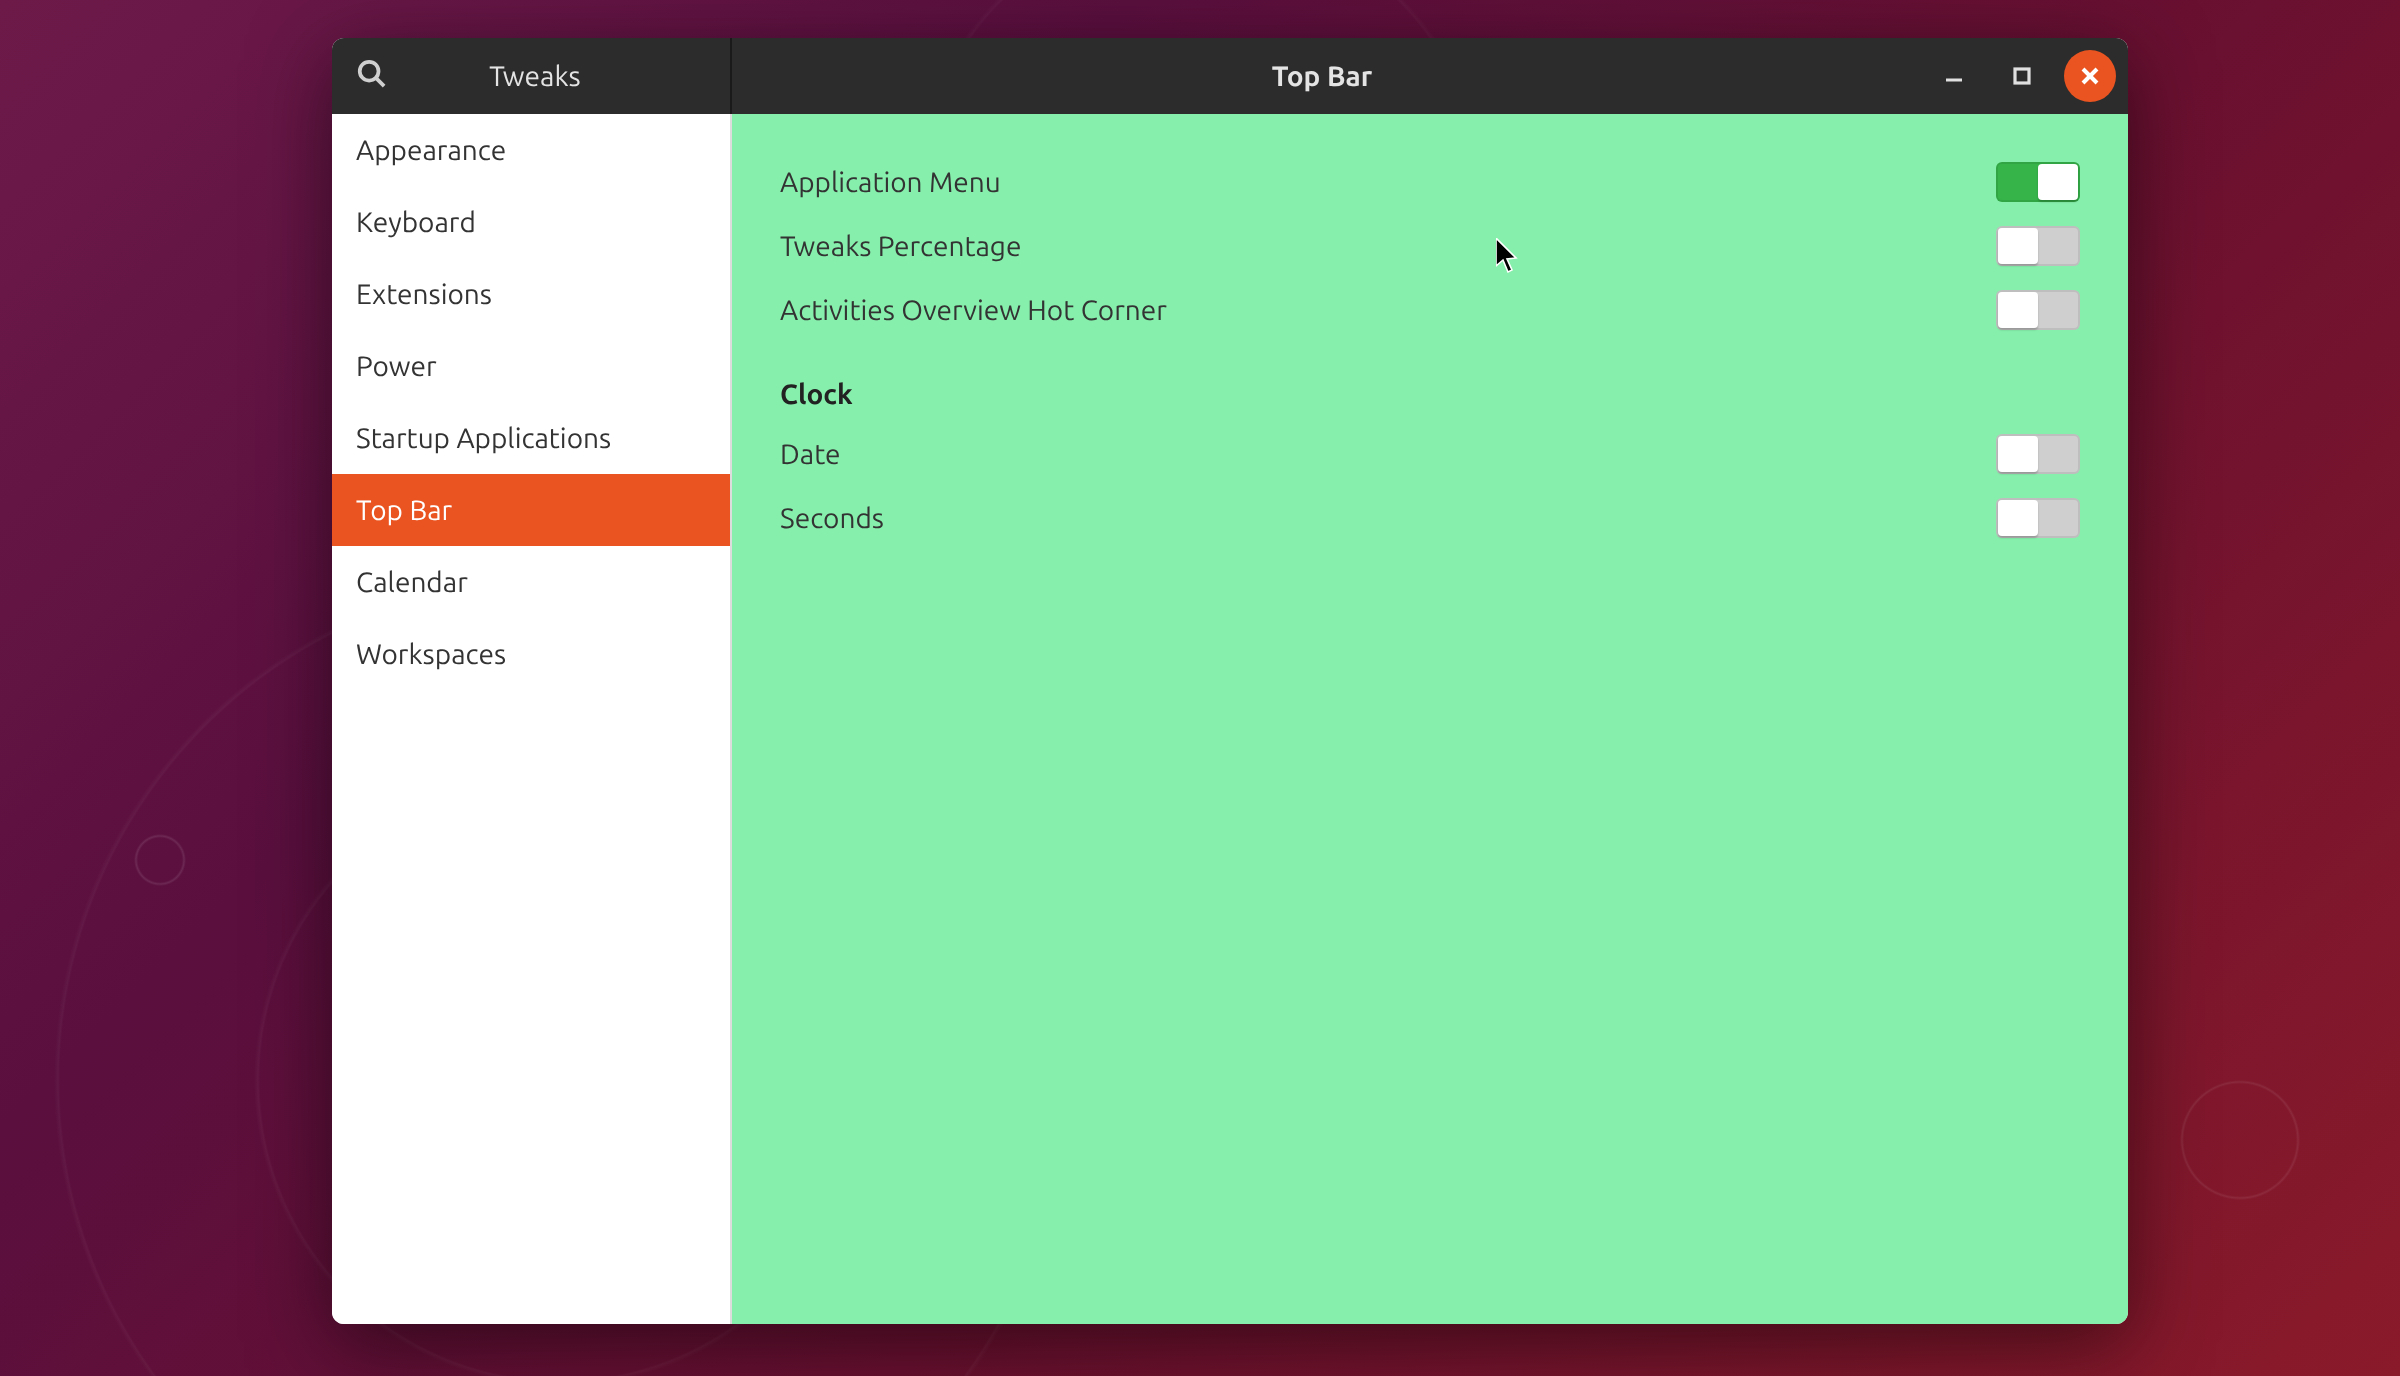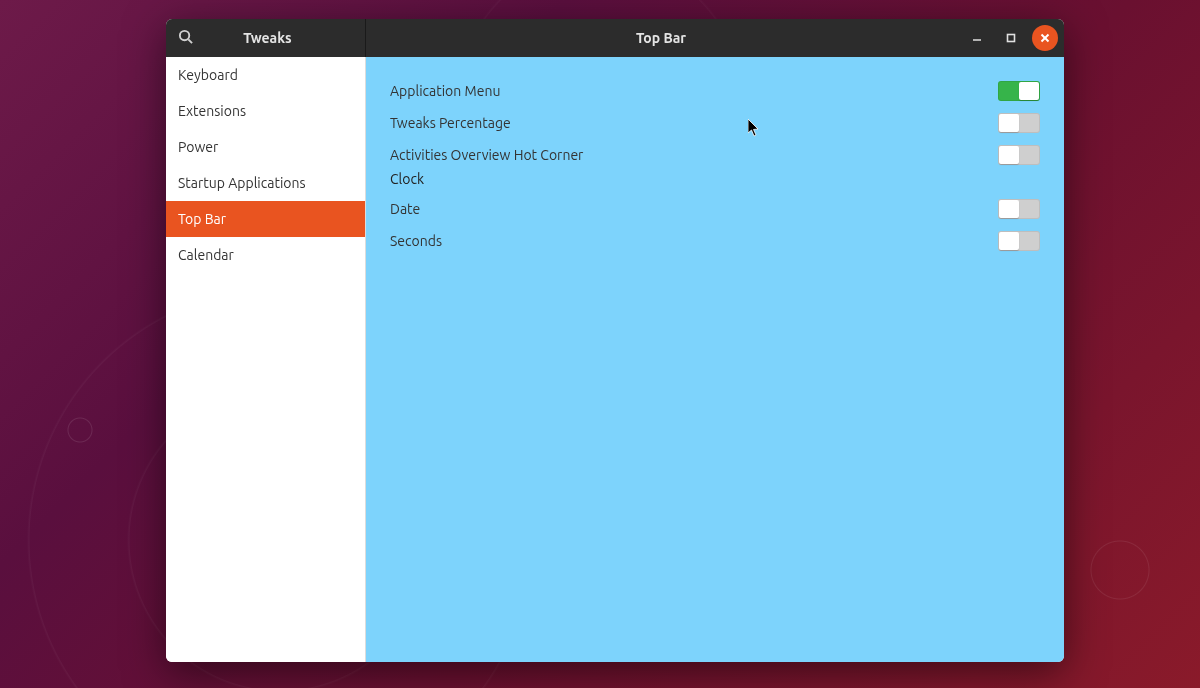--- a/index.html
+++ b/index.html
@@ -20,33 +20,33 @@
     box-shadow: 0 10px 40px rgba(0,0,0,0.5);
     display: flex; flex-direction: column;
   }
   .titlebar {
     height: 38px; background: #2c2c2c; display: flex; align-items: center;
     color: #e4e4e4; font-size: 14px; flex-shrink: 0;
   }
   .titlebar .left { width: 200px; display:flex; align-items:center; border-right: 1px solid #1a1a1a; height:100%; }
   .titlebar .search { width: 38px; display:flex; align-items:center; justify-content:center; }
   .titlebar .search svg { width:15px; height:15px; stroke:#cfcfcf; fill:none; stroke-width:2;}
-  .titlebar .app-title { flex:1; text-align:center; font-weight:700; padding-right:34px;}
+  .titlebar .app-title { flex:1; text-align:center; font-weight:400; padding-right:34px;}
   .titlebar .center { flex:1; text-align:center; font-weight:600;}
   .titlebar .controls { display:flex; align-items:center; gap:0; padding-right:6px;}
   .ctrl { width:26px; height:26px; display:flex; align-items:center; justify-content:center; border-radius:50%; margin-left:8px;}
   .ctrl svg { width:10px; height:10px; stroke:#e0e0e0; stroke-width:1.6; fill:none;}
   .ctrl.close { background:#e95420;}
   .ctrl.close svg { stroke:#fff; stroke-width:2;}
   .body { flex:1; display:flex; min-height:0;}
   .sidebar { width:200px; background:#fff; border-right:1px solid #dcdcdc; overflow:auto;}
   .sidebar-item { padding: 10px 12px; font-size:14px; color:#333; cursor:pointer;}
   .sidebar-item.selected { background:#e95420; color:#fff;}
-  .content { flex:1; background:#7dd3fc; padding: 18px 24px; overflow:auto; font-size:14px; color:#333;}
-  .section-title { font-weight:400; font-size:14px; margin-bottom:6px; color:#222;}
+  .content { flex:1; background:#86efac; padding: 18px 24px; overflow:auto; font-size:14px; color:#333;}
+  .section-title { font-weight:700; font-size:14px; margin-top:18px; margin-bottom:6px; color:#222;}
   .row { display:flex; align-items:center; justify-content:space-between; padding:6px 0; min-height:29px;}
   .row-label { font-size:14px; color:#333;}
   .toggle { width:42px; height:20px; background:#cfcfcf; border-radius:3px; position:relative; cursor:pointer; box-shadow: inset 0 0 0 1px rgba(0,0,0,0.08);}
   .toggle .knob { position:absolute; top:1px; left:1px; width:20px; height:18px; background:#fff; border-radius:2px; box-shadow:0 1px 1px rgba(0,0,0,0.2);}
   .toggle.on { background:#36b44a;}
   .toggle.on .knob { left:auto; right:1px;}
   .cursor { position:absolute; width:12px; height:18px; pointer-events:none;}
   .cursor svg { width:12px; height:18px;}
 </style>
 </head>
@@ -81,26 +81,28 @@
         <span><svg viewBox="0 0 10 10">
               <line x1="1.5" y1="1.5" x2="8.5" y2="8.5"></line>
               <line x1="8.5" y1="1.5" x2="1.5" y2="8.5"></line>
             </svg></span>
       </div>
     </div>
   </div>
 
   <div class="body">
     <div class="sidebar" id="sidebar">
+        <div class="sidebar-item"><span>Appearance</span></div>
         <div class="sidebar-item"><span>Keyboard</span></div>
         <div class="sidebar-item"><span>Extensions</span></div>
         <div class="sidebar-item"><span>Power</span></div>
         <div class="sidebar-item"><span>Startup Applications</span></div>
         <div class="sidebar-item selected"><span>Top Bar</span></div>
         <div class="sidebar-item"><span>Calendar</span></div>
+        <div class="sidebar-item"><span>Workspaces</span></div>
       </div>
     <div class="content" id="content">
         <div class="row">
           <div class="row-label">Application Menu</div>
           <div class="toggle on">
             <div class="knob"></div>
           </div>
         </div>
         <div class="row">
           <div class="row-label">Tweaks Percentage</div>

